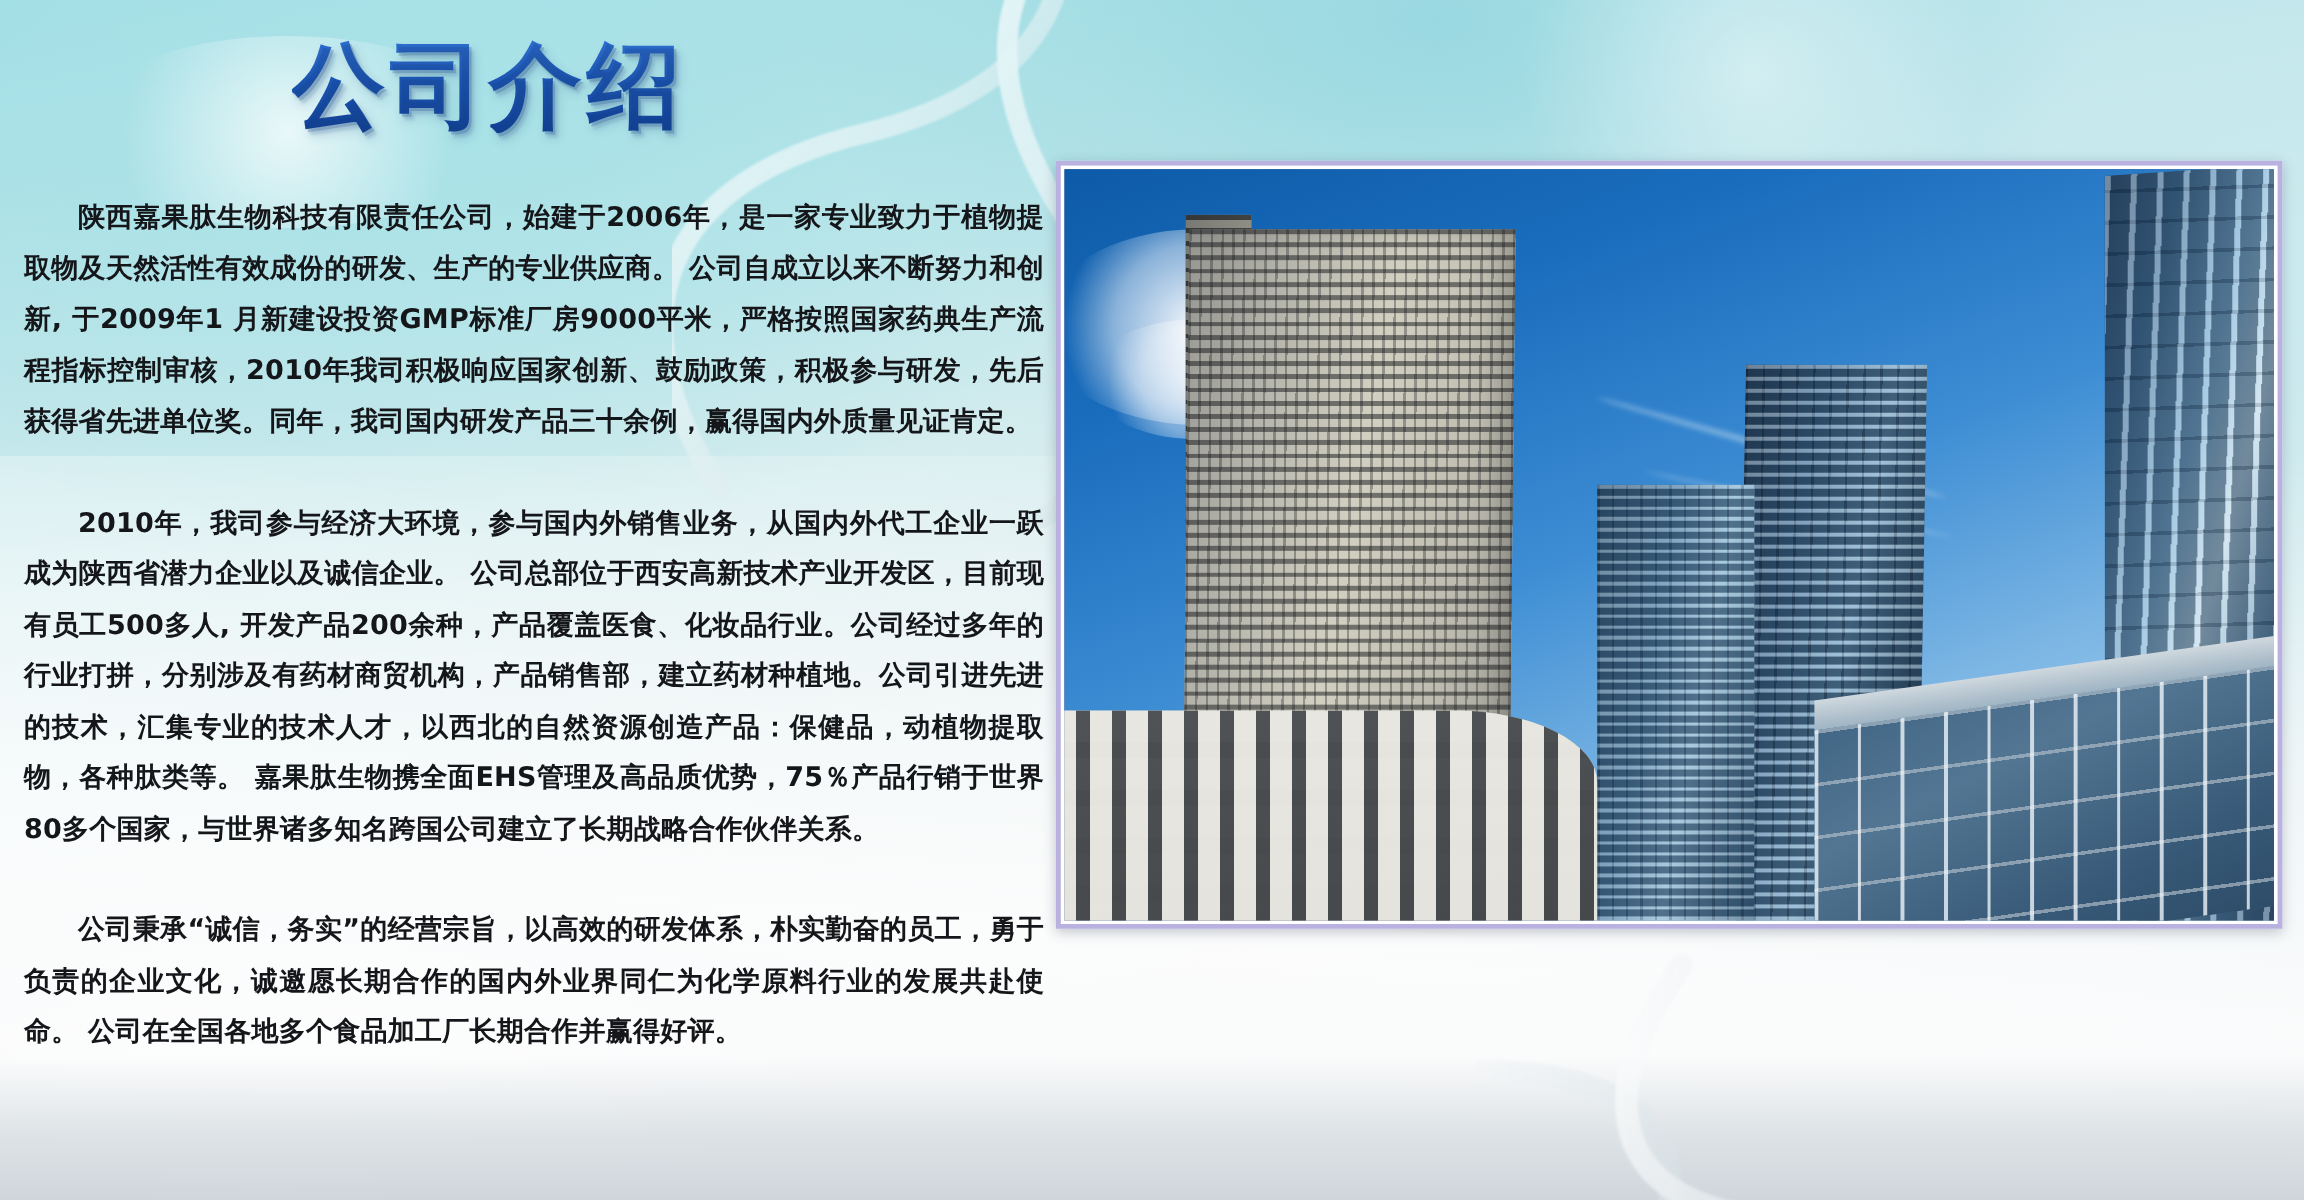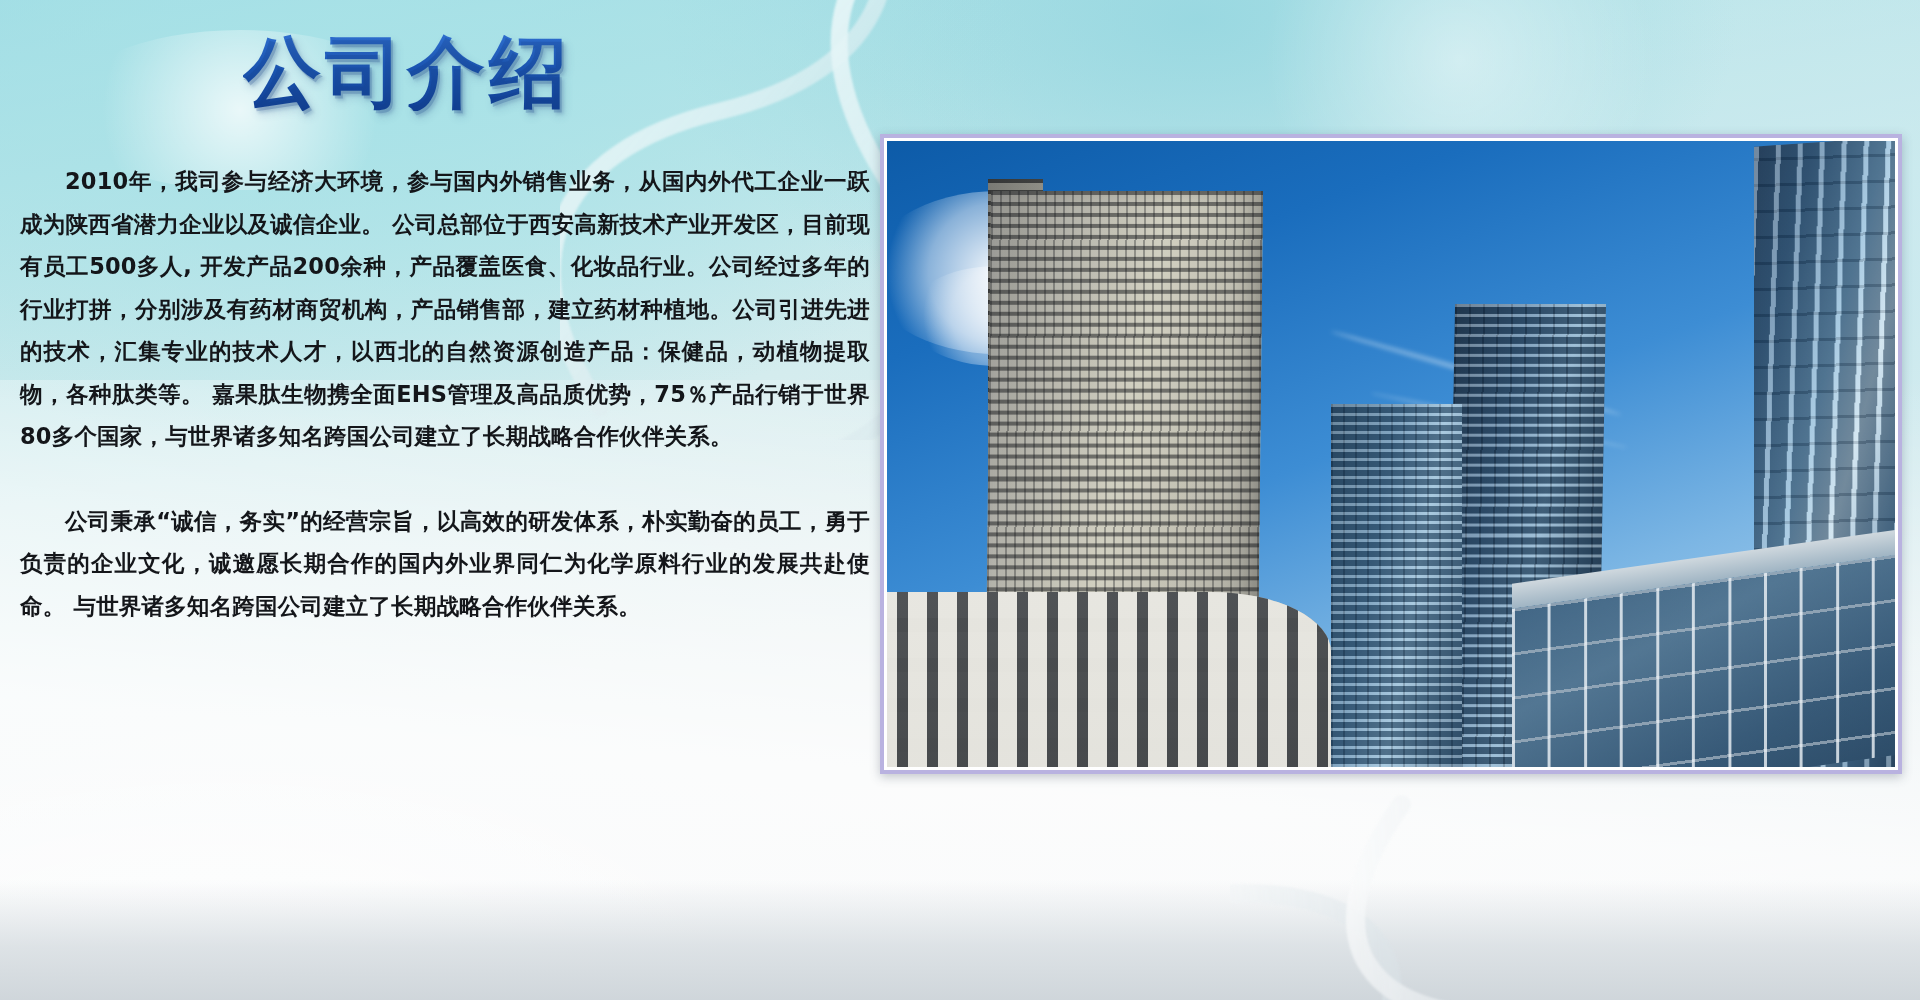--- a/index.html
+++ b/index.html
@@ -254,22 +254,23 @@
         <line x1="72" y1="278" x2="240" y2="278"></line>
         <line x1="40" y1="330" x2="272" y2="330"></line>
       </g>
     </g>
   </svg>
 
   <div class="title-shadow">公司介绍</div>
   <div class="title">公司介绍</div>
 
   <div class="body-text">
+    <p>陕西嘉果肽生物科技有限责任公司，始建于2006年，是一家专业致力于植物提取物及天然活性有效成份的研发、生产的专业供应商。 公司自成立以来不断努力和创新, 于2009年1 月新建设投资GMP标准厂房9000平米，严格按照国家药典生产流程指标控制审核，2010年我司积极响应国家创新、鼓励政策，积极参与研发，先后获得省先进单位奖。同年，我司国内研发产品三十余例，赢得国内外质量见证肯定。</p>
     <p>2010年，我司参与经济大环境，参与国内外销售业务，从国内外代工企业一跃成为陕西省潜力企业以及诚信企业。 公司总部位于西安高新技术产业开发区，目前现有员工500多人, 开发产品200余种，产品覆盖医食、化妆品行业。公司经过多年的行业打拼，分别涉及有药材商贸机构，产品销售部，建立药材种植地。公司引进先进的技术，汇集专业的技术人才，以西北的自然资源创造产品：保健品，动植物提取物，各种肽类等。 嘉果肽生物携全面EHS管理及高品质优势，75％产品行销于世界80多个国家，与世界诸多知名跨国公司建立了长期战略合作伙伴关系。</p>
-    <p>公司秉承“诚信，务实”的经营宗旨，以高效的研发体系，朴实勤奋的员工，勇于负责的企业文化，诚邀愿长期合作的国内外业界同仁为化学原料行业的发展共赴使命。 与世界诸多知名跨国公司建立了长期战略合作伙伴关系。</p>
+    <p>公司秉承“诚信，务实”的经营宗旨，以高效的研发体系，朴实勤奋的员工，勇于负责的企业文化，诚邀愿长期合作的国内外业界同仁为化学原料行业的发展共赴使命。 公司在全国各地多个食品加工厂长期合作并赢得好评。</p>
   </div>
 
   <div class="photo-frame">
     <div class="photo-inner">
       <div class="photo">
         <div class="sky"></div>
 
         <div class="sky-cloud" style="left:-2%;top:8%;width:26%;height:26%;"></div>
         <div class="sky-cloud" style="left:2%;top:20%;width:18%;height:16%;opacity:.8;"></div>
         <div class="contrail" style="left:44%;top:30%;width:30%;height:5px;transform:rotate(16deg);"></div>

